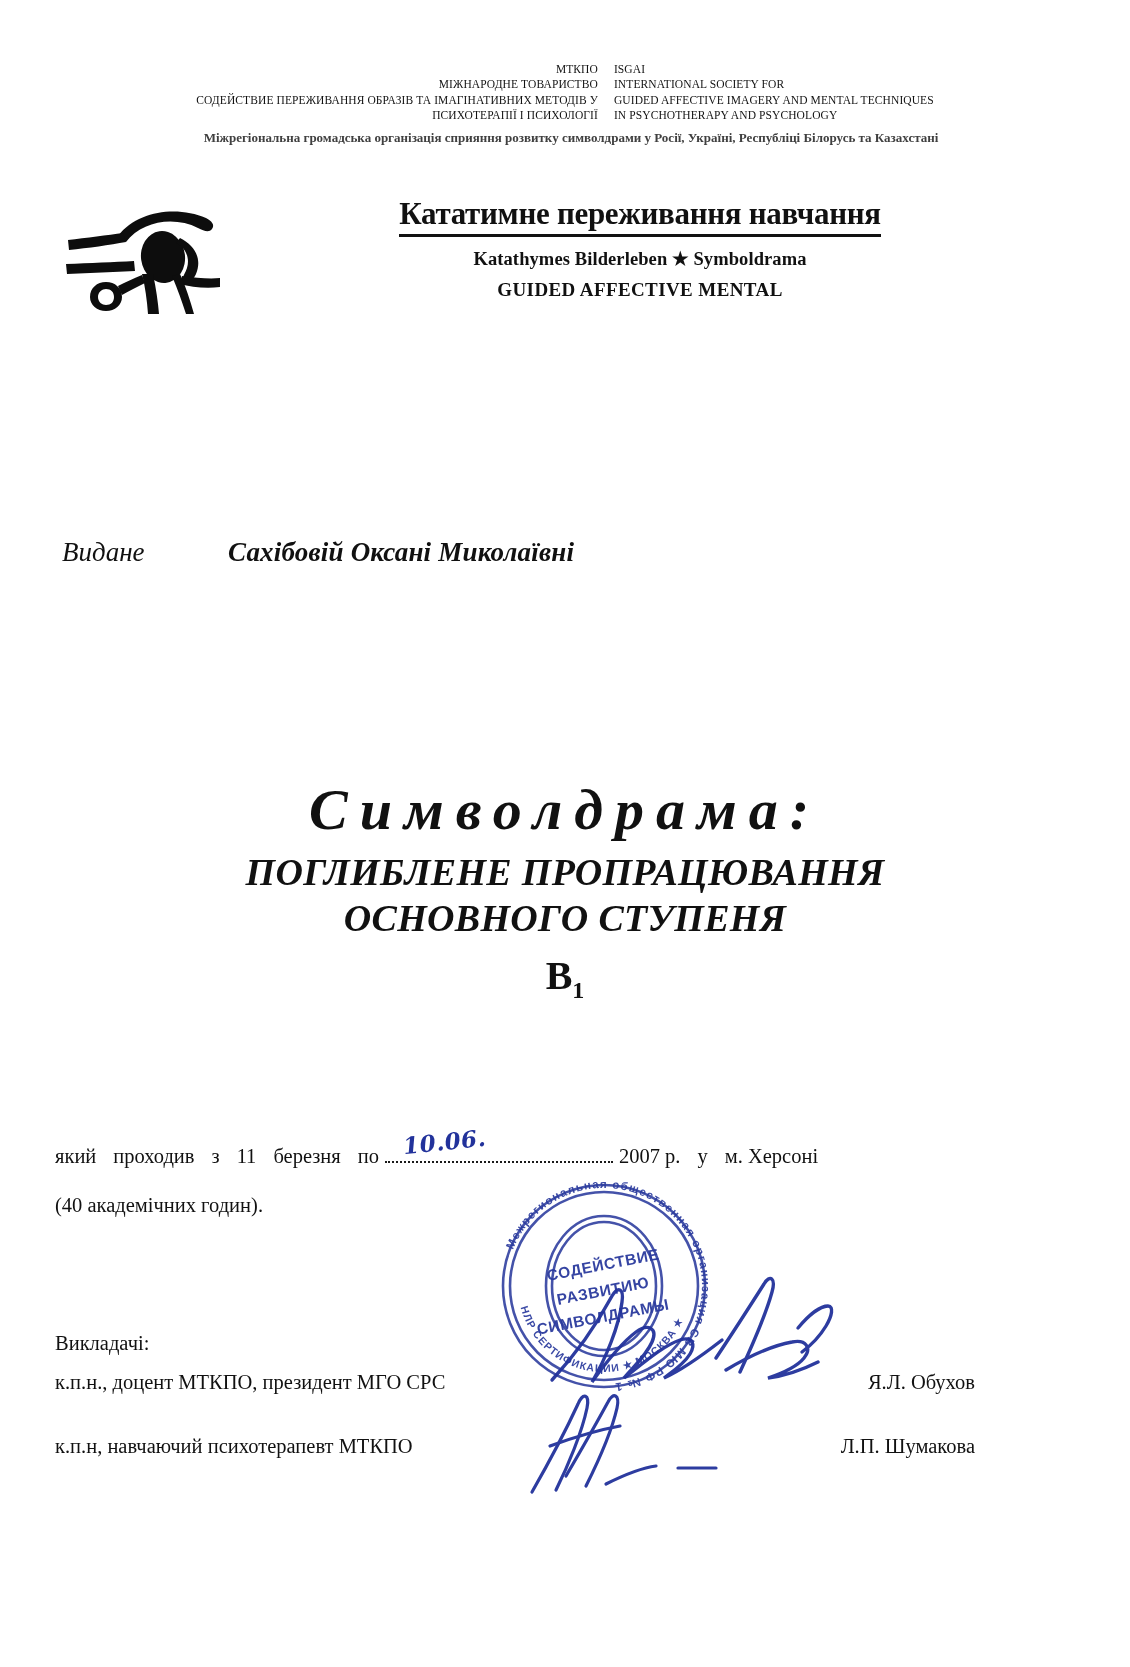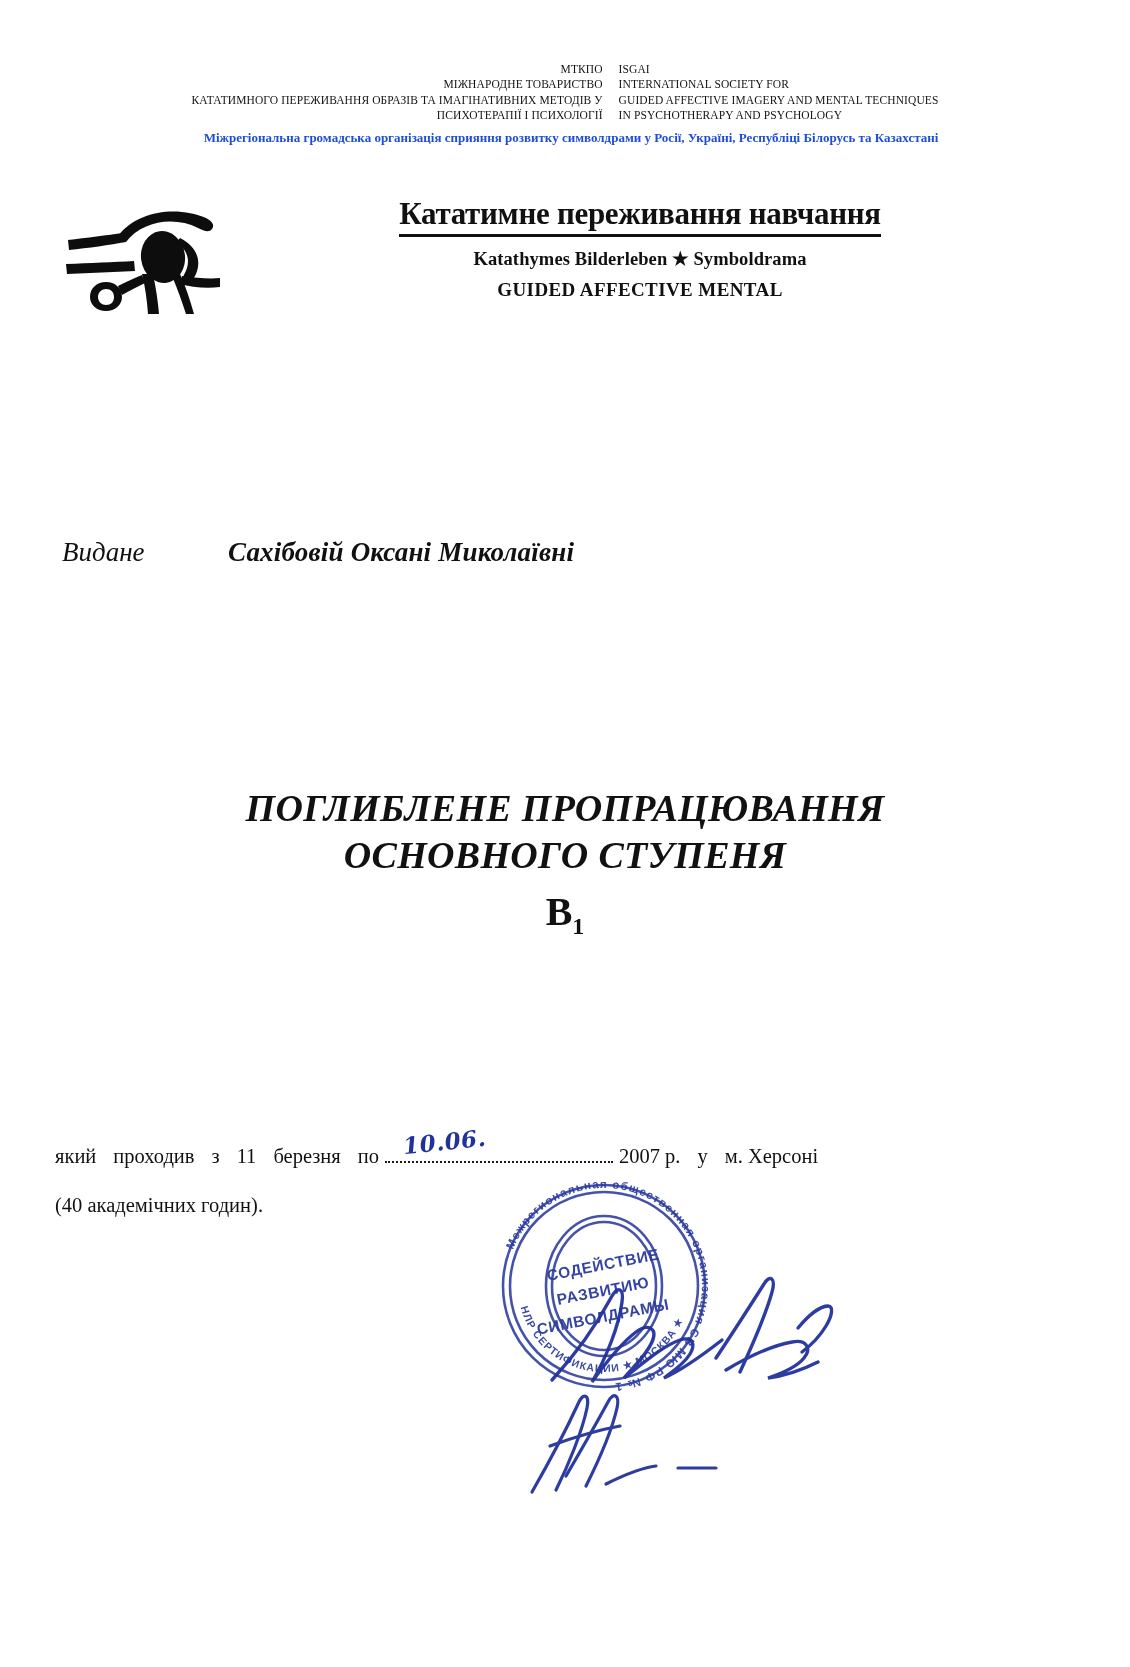--- a/index.html
+++ b/index.html
@@ -32,21 +32,21 @@
     text-align:left;
     font-size:11.5px;letter-spacing:.1px;line-height:1.33;
     color:#131313;
     white-space:nowrap;
   }
   .mast-sub{
     margin-top:7px;
     text-align:center;
     font-size:13px;
     font-weight:700;
-    color:#1d4ed8;
+    color:#404040;
     padding-left:12px;
   }
 
   
   .brandrow{
     position:absolute;left:0;top:196px;width:1130px;height:130px;
   }
   .logo{
     position:absolute;left:60px;top:6px;width:205px;height:112px;
   }
@@ -182,21 +182,21 @@
 </head>
 <body>
 
 <div class="page">
 
   <div class="masthead">
     <div class="mast-grid">
       <div class="mast-left">
         <div>МТКПО</div>
         <div>МІЖНАРОДНЕ ТОВАРИСТВО</div>
-        <div>КАТАТИМНОГО ПЕРЕЖИВАННЯ ОБРАЗІВ  ТА ІМАГІНАТИВНИХ МЕТОДІВ У</div>
+        <div>СОДЕЙСТВИЕ ПЕРЕЖИВАННЯ ОБРАЗІВ  ТА ІМАГІНАТИВНИХ МЕТОДІВ У</div>
         <div>ПСИХОТЕРАПІЇ І ПСИХОЛОГІЇ</div>
       </div>
       <div class="mast-right">
         <div>ISGAI</div>
         <div>INTERNATIONAL SOCIETY FOR</div>
         <div>GUIDED AFFECTIVE IMAGERY AND MENTAL TECHNIQUES</div>
         <div>IN PSYCHOTHERAPY AND PSYCHOLOGY</div>
       </div>
     </div>
     <div class="mast-sub">Міжрегіональна громадська організація сприяння розвитку символдрами у Росії, Україні, Республіці Білорусь та Казахстані</div>
@@ -239,20 +239,21 @@
   </div>
 
 
   <div class="issued">
     <span class="issued-label">Видане</span>
     <span class="issued-name">Сахібовій Оксані Миколаївні</span>
   </div>
 
 
   <div class="sem">
+    <div class="sem-main">Символдрама:</div>
     <div class="sem-sub1">ПОГЛИБЛЕНЕ ПРОПРАЦЮВАННЯ</div>
     <div class="sem-sub2">ОСНОВНОГО СТУПЕНЯ</div>
     <div class="sem-level"><span>B</span><sub>1</sub></div>
   </div>
 
   <div class="dateblock">
     <div class="dateline">
       <span class="dl-seg">який</span>
         <span class="sp-w"></span>
       <span class="dl-seg">проходив</span>
@@ -269,20 +270,33 @@
       </span>
       <span class="dl-seg">2007 р.</span>
         <span class="sp-w"></span>
       <span class="dl-seg">у</span>
         <span class="sp-w"></span>
       <span class="dl-seg">м. Херсоні</span>
     </div>
     <div class="date-second">(40 академічних годин).</div>
   </div>
 
+  <div class="teachers">
+    <div class="teach-head">Викладачі:</div>
+
+    <div class="teach-row">
+      <span class="teach-role">к.п.н., доцент МТКПО, президент МГО СРС</span>
+      <span class="teach-name">Я.Л. Обухов</span>
+    </div>
+
+    <div class="teach-row second">
+      <span class="teach-role">к.п.н, навчаючий психотерапевт МТКПО</span>
+      <span class="teach-name">Л.П. Шумакова</span>
+    </div>
+  </div>
 
   <div class="stamp">
     <svg viewBox="0 0 228 228" width="228" height="228" aria-hidden="true">
       <defs>
         <path id="outerArc" d="M 114,114 m -98,0 a 98,98 0 1,1 196,0 a 98,98 0 1,1 -196,0"></path>
         <path id="outerArcBottom" d="M 114,114 m -86,0 a 86,86 0 1,0 172,0"></path>
         <path id="midArc" d="M 114,114 m -78,0 a 78,78 0 1,1 156,0 a 78,78 0 1,1 -156,0"></path>
       </defs>
       <g fill="none" stroke="#2b3b9e" stroke-width="2.6" opacity=".88">
         <circle cx="114" cy="114" r="101"></circle>

